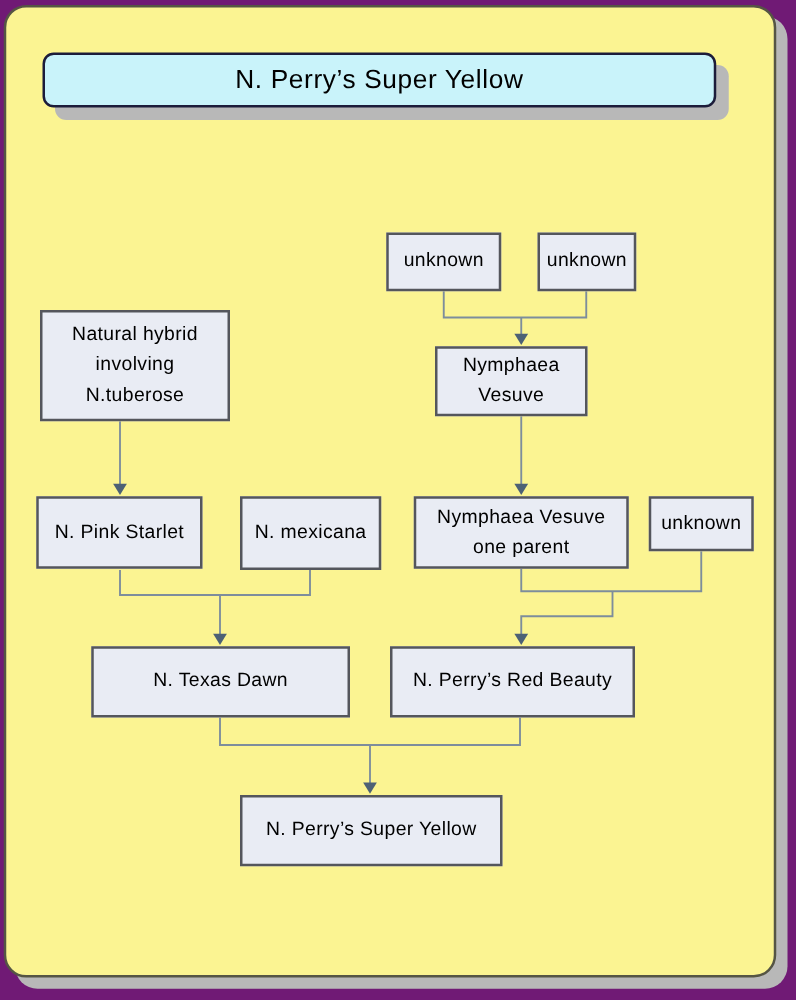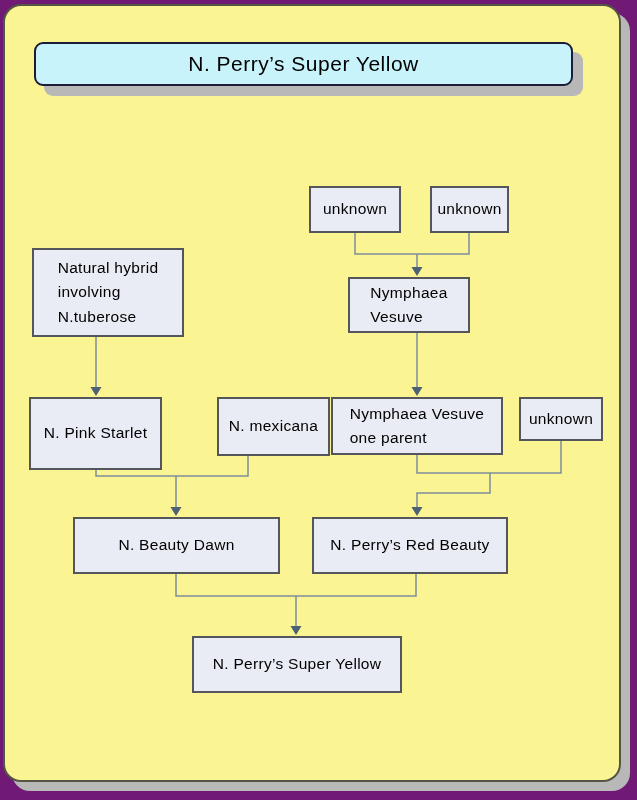--- a/index.html
+++ b/index.html
@@ -15,21 +15,21 @@
   #title-box{
     position:absolute;left:34px;top:42px;width:539px;height:44px;
     background:#c9f3fa;border:2px solid #1c1c3a;border-radius:9px;
     box-shadow:10px 10px 0 #b8b8b8;box-sizing:border-box;
     display:flex;align-items:center;justify-content:center;
     font-size:21px;color:#000;letter-spacing:0.5px;
   }
   .node{
     position:absolute;background:#e9ecf4;border:2px solid #54565c;
     box-sizing:border-box;display:flex;align-items:center;justify-content:center;
-    font-size:15.5px;color:#000;line-height:1.55;
+    text-align:center;font-size:15.5px;color:#000;line-height:1.55;
     white-space:pre-line;letter-spacing:0.3px;
   }
   #connector-layer{position:absolute;left:0;top:0;width:637px;height:800px;pointer-events:none;}
   #connector-layer polyline{fill:none;stroke:#7d8d9c;stroke-width:1.5;}
   #connector-layer path.arrowhead{fill:#4d6175;stroke:none;}
 </style>
 </head>
 <body>
 
 <div id="stage">
@@ -67,28 +67,28 @@
 
   <div class="node" style="left:430px;top:186px;width:79px;height:47px;">unknown</div>
 
   <div class="node" style="left:32px;top:248px;width:152px;height:89px;">Natural hybrid
 involving
 N.tuberose</div>
 
   <div class="node" style="left:348px;top:277px;width:122px;height:56px;">Nymphaea
 Vesuve</div>
 
-  <div class="node" style="left:29px;top:397px;width:133px;height:73px;">N. Pink Starlet</div>
+  <div class="node" style="left:29px;top:397px;width:133px;height:58px;">N. Pink Starlet</div>
 
-  <div class="node" style="left:192px;top:397px;width:113px;height:59px;margin-left:25px;">N. mexicana</div>
+  <div class="node" style="left:192px;top:397px;width:113px;height:59px;">N. mexicana</div>
 
   <div class="node" style="left:331px;top:397px;width:172px;height:58px;">Nymphaea Vesuve
 one parent</div>
 
   <div class="node" style="left:519px;top:397px;width:84px;height:44px;">unknown</div>
 
-  <div class="node" style="left:73px;top:517px;width:207px;height:57px;">N. Beauty Dawn</div>
+  <div class="node" style="left:73px;top:517px;width:207px;height:57px;">N. Texas Dawn</div>
 
   <div class="node" style="left:312px;top:517px;width:196px;height:57px;">N. Perry’s Red Beauty</div>
 
   <div class="node" style="left:192px;top:636px;width:210px;height:57px;">N. Perry’s Super Yellow</div>
 
 </div>
 
 </body></html>

